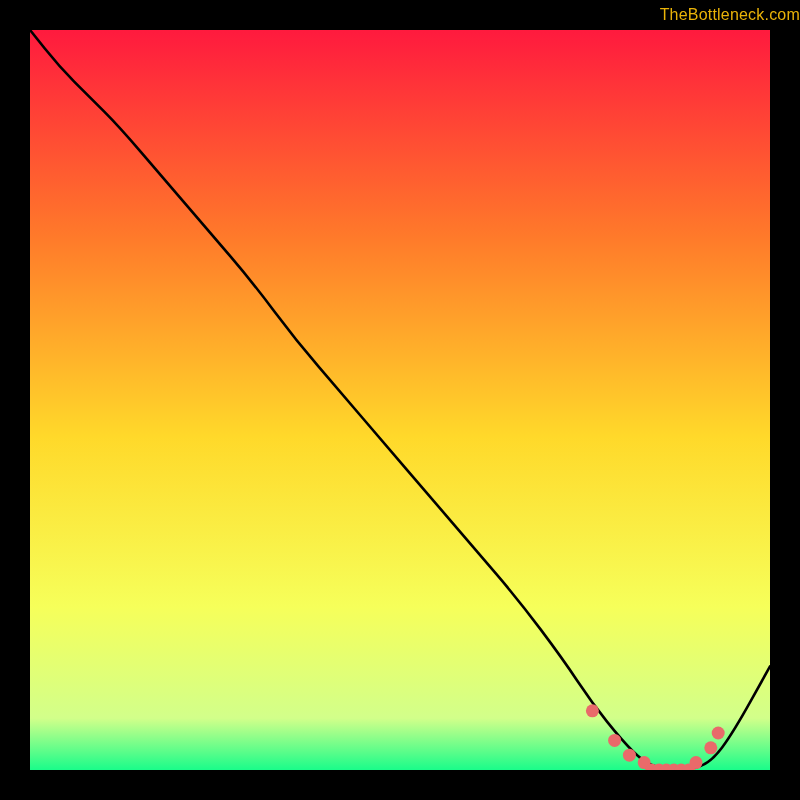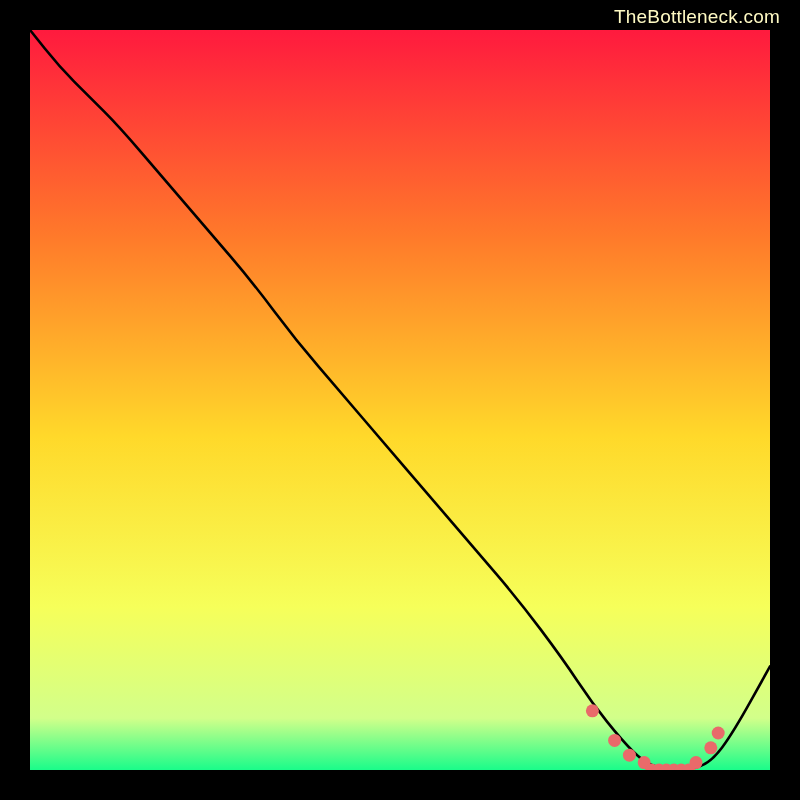--- a/index.html
+++ b/index.html
@@ -13,23 +13,23 @@
   }
   .frame {
     position: relative;
     width: 800px;
     height: 800px;
     background: #000000;
   }
   .watermark {
     position: absolute;
     top: 6px;
-    right: 20px;
-    color: #fef9c3;
-    font-size: 19px;
+    right: 0;
+    color: #eab308;
+    font-size: 16px;
     letter-spacing: 0.2px;
     font-weight: 400;
     user-select: none;
   }
   .plot {
     position: absolute;
     left: 30px;
     top: 30px;
     width: 740px;
     height: 740px;

